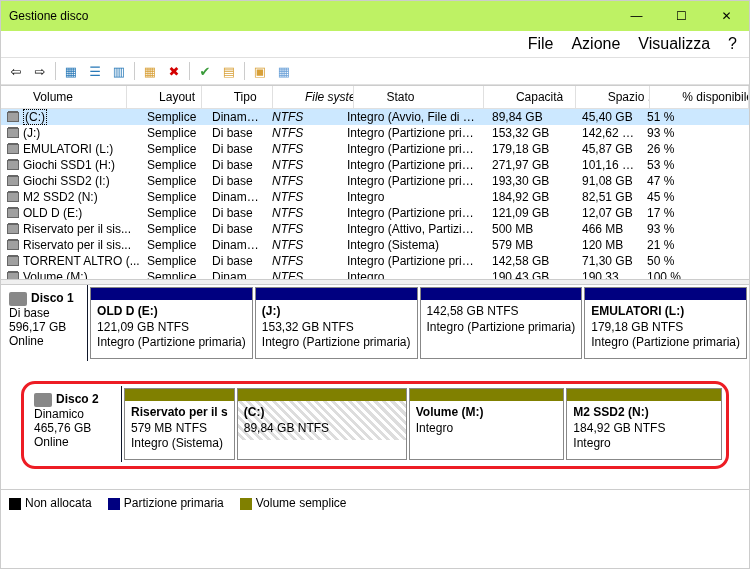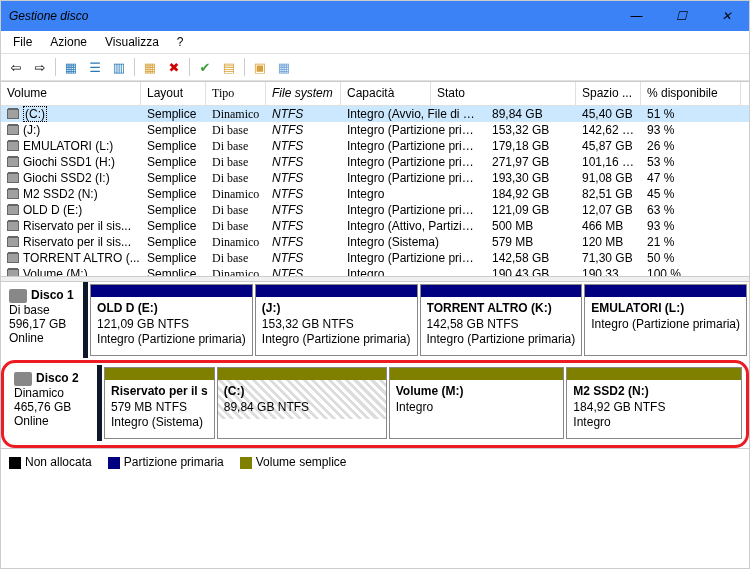--- a/index.html
+++ b/index.html
@@ -1,52 +1,52 @@
 <!DOCTYPE html>
 <html><head>
 <meta charset="utf-8">
 <style>
 * { box-sizing: border-box; margin: 0; padding: 0; }
 body { font-family: "Segoe UI", Tahoma, sans-serif; font-size: 12px; background: #fff; width: 750px; height: 569px; overflow: hidden; border: 1px solid #ccc; }
-.titlebar { display: flex; align-items: center; justify-content: space-between; height: 30px; padding: 0 0 0 8px; background: #3b82f6; font-style: italic; }
+.titlebar { display: flex; align-items: center; justify-content: space-between; height: 30px; padding: 0 0 0 8px; background: #bef264; }
 .titlebar .title { font-size: 12px; }
 .window-controls { display: flex; }
 .window-controls div { width: 45px; height: 30px; display: flex; align-items: center; justify-content: center; font-size: 12px; }
-.menubar { display: flex; gap: 2px; padding: 2px 4px; font-size: 12px; }
+.menubar { display: flex; gap: 2px; padding: 2px 4px; font-size: 16px; justify-content: flex-end; }
 .menubar .item { padding: 2px 8px; }
 .toolbar { display: flex; gap: 2px; padding: 2px 4px; border-top: 1px solid #e0e0e0; border-bottom: 1px solid #e0e0e0; align-items: center; height: 28px; }
 .toolbar .btn { width: 22px; height: 22px; display: flex; align-items: center; justify-content: center; border: 1px solid transparent; font-size: 13px; }
 .toolbar .sep { width: 1px; height: 18px; background: #ccc; margin: 0 2px; }
 .table-container { border-top: 1px solid #ccc; }
 .table-header { display: flex; background: #fff; border-bottom: 1px solid #e0e0e0; }
-.table-header .col { padding: 4px 6px; border-right: 1px solid #e0e0e0; font-size: 12px; white-space: nowrap; overflow: hidden; }
+.table-header .col { padding: 4px 6px; border-right: 1px solid #e0e0e0; font-size: 12px; white-space: nowrap; overflow: hidden; margin-left: 26px; }
 .table-body { max-height: 170px; overflow: hidden; }
 .table-row { display: flex; height: 16px; align-items: center; font-size: 12px; }
 .table-row .cell { padding: 0 6px; white-space: nowrap; overflow: hidden; text-overflow: ellipsis; }
 .table-row .cell.first { display: flex; align-items: center; gap: 4px; }
 .vol-icon { width: 12px; height: 10px; background: #a0a0a0; border: 1px solid #666; display: inline-block; flex-shrink: 0; position: relative; }
 .vol-icon::after { content: ''; position: absolute; top: -2px; left: 0; right: 0; height: 2px; background: #666; }
 .selected { background: #cce8ff; }
 .selected .vol-label { border: 1px dotted #000; padding: 0 1px; }
-.c0 { width: 140px; } .c1 { width: 65px; } .c2 { width: 60px; font-family: Liberation Serif, serif; } .c3 { width: 75px; font-style: italic; } .c4 { width: 145px; } .c5 { width: 90px; } .c6 { width: 65px; } .c7 { width: 100px; }
+.c0 { width: 140px; } .c1 { width: 65px; } .c2 { width: 60px; } .c3 { width: 75px; font-style: italic; } .c4 { width: 145px; } .c5 { width: 90px; } .c6 { width: 65px; } .c7 { width: 100px; }
 .splitter { height: 6px; border-top: 1px solid #ccc; border-bottom: 1px solid #ccc; background: #f0f0f0; cursor: ns-resize; }
 .graphical { padding: 0; }
 .disk-row { display: flex; min-height: 76px; margin-bottom: 2px; }
-.disk-info { width: 96px; padding: 6px 8px; font-size: 12px; border-right: 5px solid #0f172a; }
+.disk-info { width: 96px; padding: 6px 8px; font-size: 12px; border-right: 1px solid #0f172a; }
 .disk-info .name { font-weight: bold; }
 .disk-info .icon { display: inline-block; width: 18px; height: 14px; background: #888; border-radius: 2px; margin-right: 4px; vertical-align: middle; }
 .partitions { flex: 1; display: flex; gap: 2px; padding: 2px 2px; }
 .part { border: 1px solid #888; flex: 1; position: relative; }
 .part .bar { height: 12px; }
 .part .content { padding: 4px 6px; font-size: 12px; line-height: 1.3; }
 .part .pname { font-weight: bold; white-space: nowrap; overflow: hidden; }
 .bar-blue { background: #000080; }
 .bar-olive { background: #808000; }
 .hatched { background: repeating-linear-gradient(45deg, #fff, #fff 3px, #ddd 3px, #ddd 6px); }
-.red-box { border: 3px solid #ed1c24; border-radius: 14px; margin: 0; padding: 2px; }
+.red-box { border: 3px solid #ed1c24; border-radius: 14px; margin: 20px; padding: 2px; }
 .legend { display: flex; gap: 16px; padding: 6px 8px; border-top: 1px solid #ccc; font-size: 12px; align-items: center; }
 .legend .sw { width: 12px; height: 12px; display: inline-block; margin-right: 4px; vertical-align: middle; }
 .sw-black { background: #000; } .sw-blue { background: #000080; } .sw-olive { background: #808000; }
 </style>
 </head>
 <body>
 
 <div class="titlebar">
   <span class="title">Gestione disco</span>
   <div class="window-controls">
@@ -80,22 +80,22 @@
   <div class="btn" style="color:#d8a038">▣</div>
   <div class="btn" style="color:#6aa0d8">▦</div>
 </div>
 
 <div class="table-container">
   <div class="table-header">
     <div class="col c0">Volume</div>
     <div class="col c1">Layout</div>
     <div class="col c2">Tipo</div>
     <div class="col c3">File system</div>
+    <div class="col c4">Stato</div>
     <div class="col c5">Capacità</div>
-    <div class="col c4">Stato</div>
     <div class="col c6">Spazio ...</div>
     <div class="col c7">% disponibile</div>
   </div>
   <div class="table-body" id="table-body">
       <div class="table-row selected">
         <div class="cell c0 first">
           <span class="vol-icon"></span>
           <span class="vol-label">(C:)</span>
         </div>
         <div class="cell c1">Semplice</div>
@@ -175,21 +175,21 @@
         <div class="cell c0 first">
           <span class="vol-icon"></span>
           <span class="vol-label">OLD D (E:)</span>
         </div>
         <div class="cell c1">Semplice</div>
         <div class="cell c2">Di base</div>
         <div class="cell c3">NTFS</div>
         <div class="cell c4">Integro (Partizione primaria)</div>
         <div class="cell c5">121,09 GB</div>
         <div class="cell c6">12,07 GB</div>
-        <div class="cell c7">63 %</div>
+        <div class="cell c7">17 %</div>
       </div>
       <div class="table-row">
         <div class="cell c0 first">
           <span class="vol-icon"></span>
           <span class="vol-label">Riservato per il sis...</span>
         </div>
         <div class="cell c1">Semplice</div>
         <div class="cell c2">Di base</div>
         <div class="cell c3">NTFS</div>
         <div class="cell c4">Integro (Attivo, Partizione p...</div>
@@ -262,29 +262,29 @@
           <div class="bar bar-blue"></div>
           <div class="content">
             <div class="pname">  (J:)</div>
             <div>153,32 GB NTFS</div>
             <div style="white-space:nowrap;overflow:hidden">Integro (Partizione primaria)</div>
           </div>
         </div>
         <div class="part">
           <div class="bar bar-blue"></div>
           <div class="content">
-            <div class="pname">TORRENT ALTRO  (K:)</div>
             <div>142,58 GB NTFS</div>
             <div style="white-space:nowrap;overflow:hidden">Integro (Partizione primaria)</div>
           </div>
         </div>
         <div class="part">
           <div class="bar bar-blue"></div>
           <div class="content">
             <div class="pname">EMULATORI  (L:)</div>
+            <div>179,18 GB NTFS</div>
             <div style="white-space:nowrap;overflow:hidden">Integro (Partizione primaria)</div>
           </div>
         </div>
       </div>
     </div>
     <div class="red-box">
       <div class="disk-row">
         <div class="disk-info">
           <div><span class="icon"></span><span class="name">Disco 2</span></div>
           <div>Dinamico</div>

